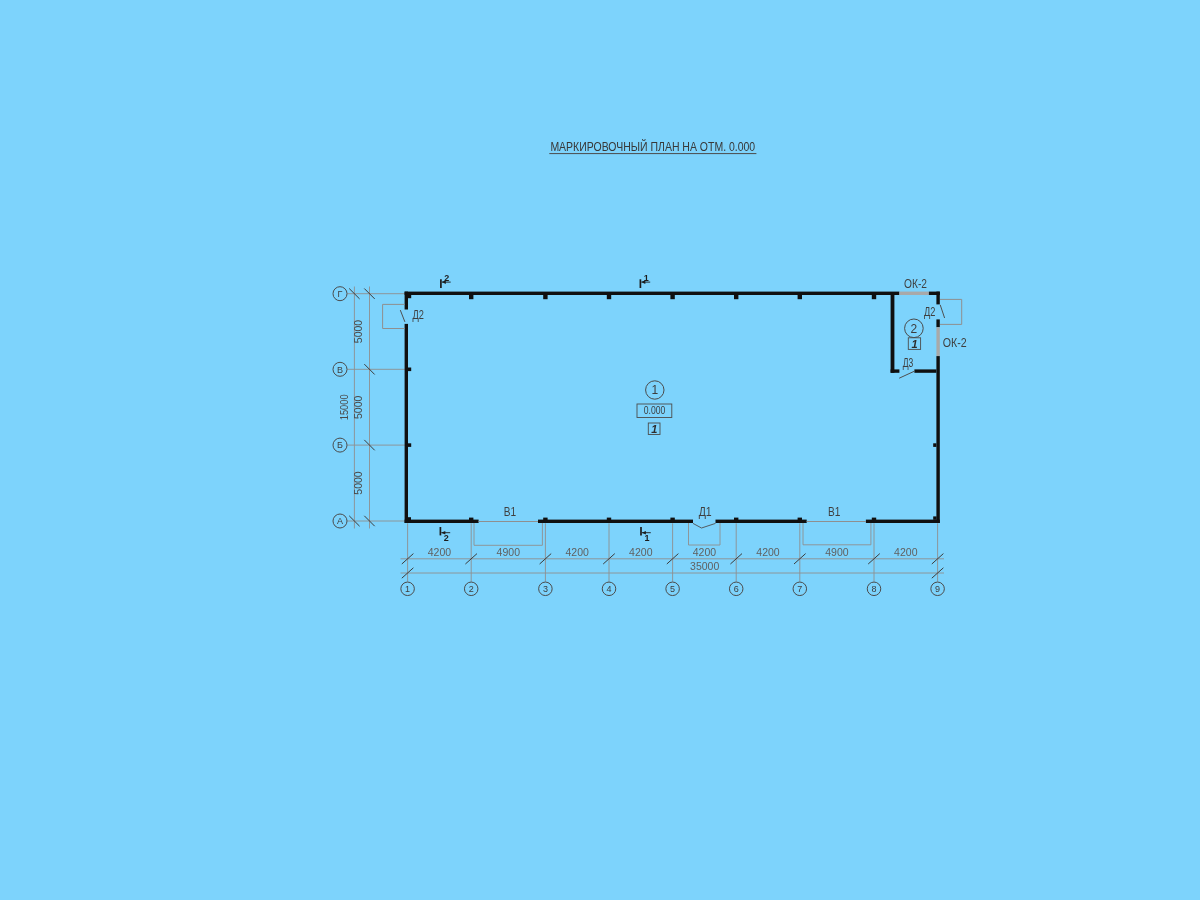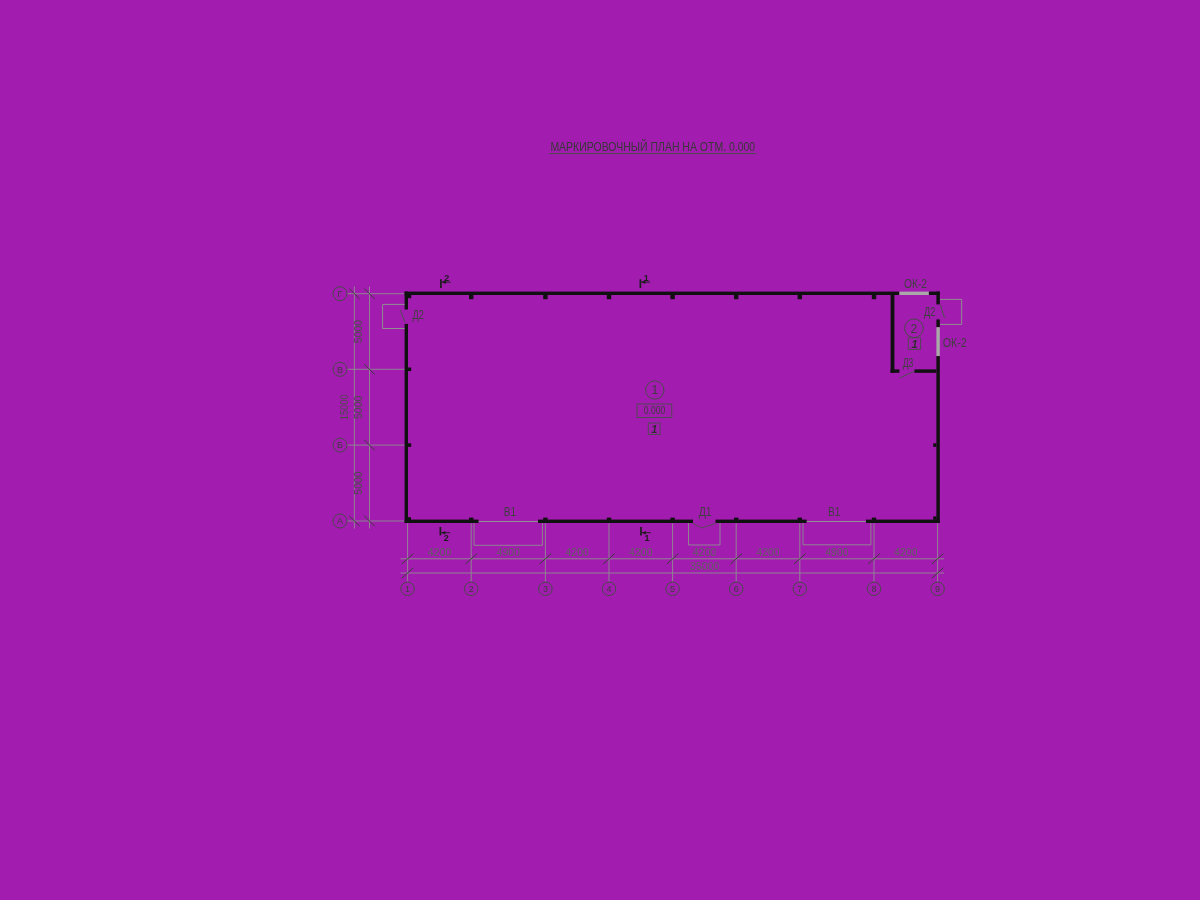--- a/index.html
+++ b/index.html
@@ -1,17 +1,17 @@
 <!DOCTYPE html>
 <html><head>
 <meta charset="utf-8">
 <title>Маркировочный план</title>
 <style>
 html,body{margin:0;padding:0;background:#ffffff;}
-#page{position:relative;width:1200px;height:900px;background:#a21caf;overflow:hidden;transform:translateZ(0);}
+#page{position:relative;width:1200px;height:900px;background:#7dd3fc;overflow:hidden;transform:translateZ(0);}
 text{font-family:"Liberation Sans",sans-serif;}
 svg{display:block;transform:translateZ(0);}
 </style>
 </head>
 <body>
 
 <div id="page">
 <svg width="1200" height="900" viewBox="0 0 1200 900" font-family="Liberation Sans, sans-serif">
 
 <g>

